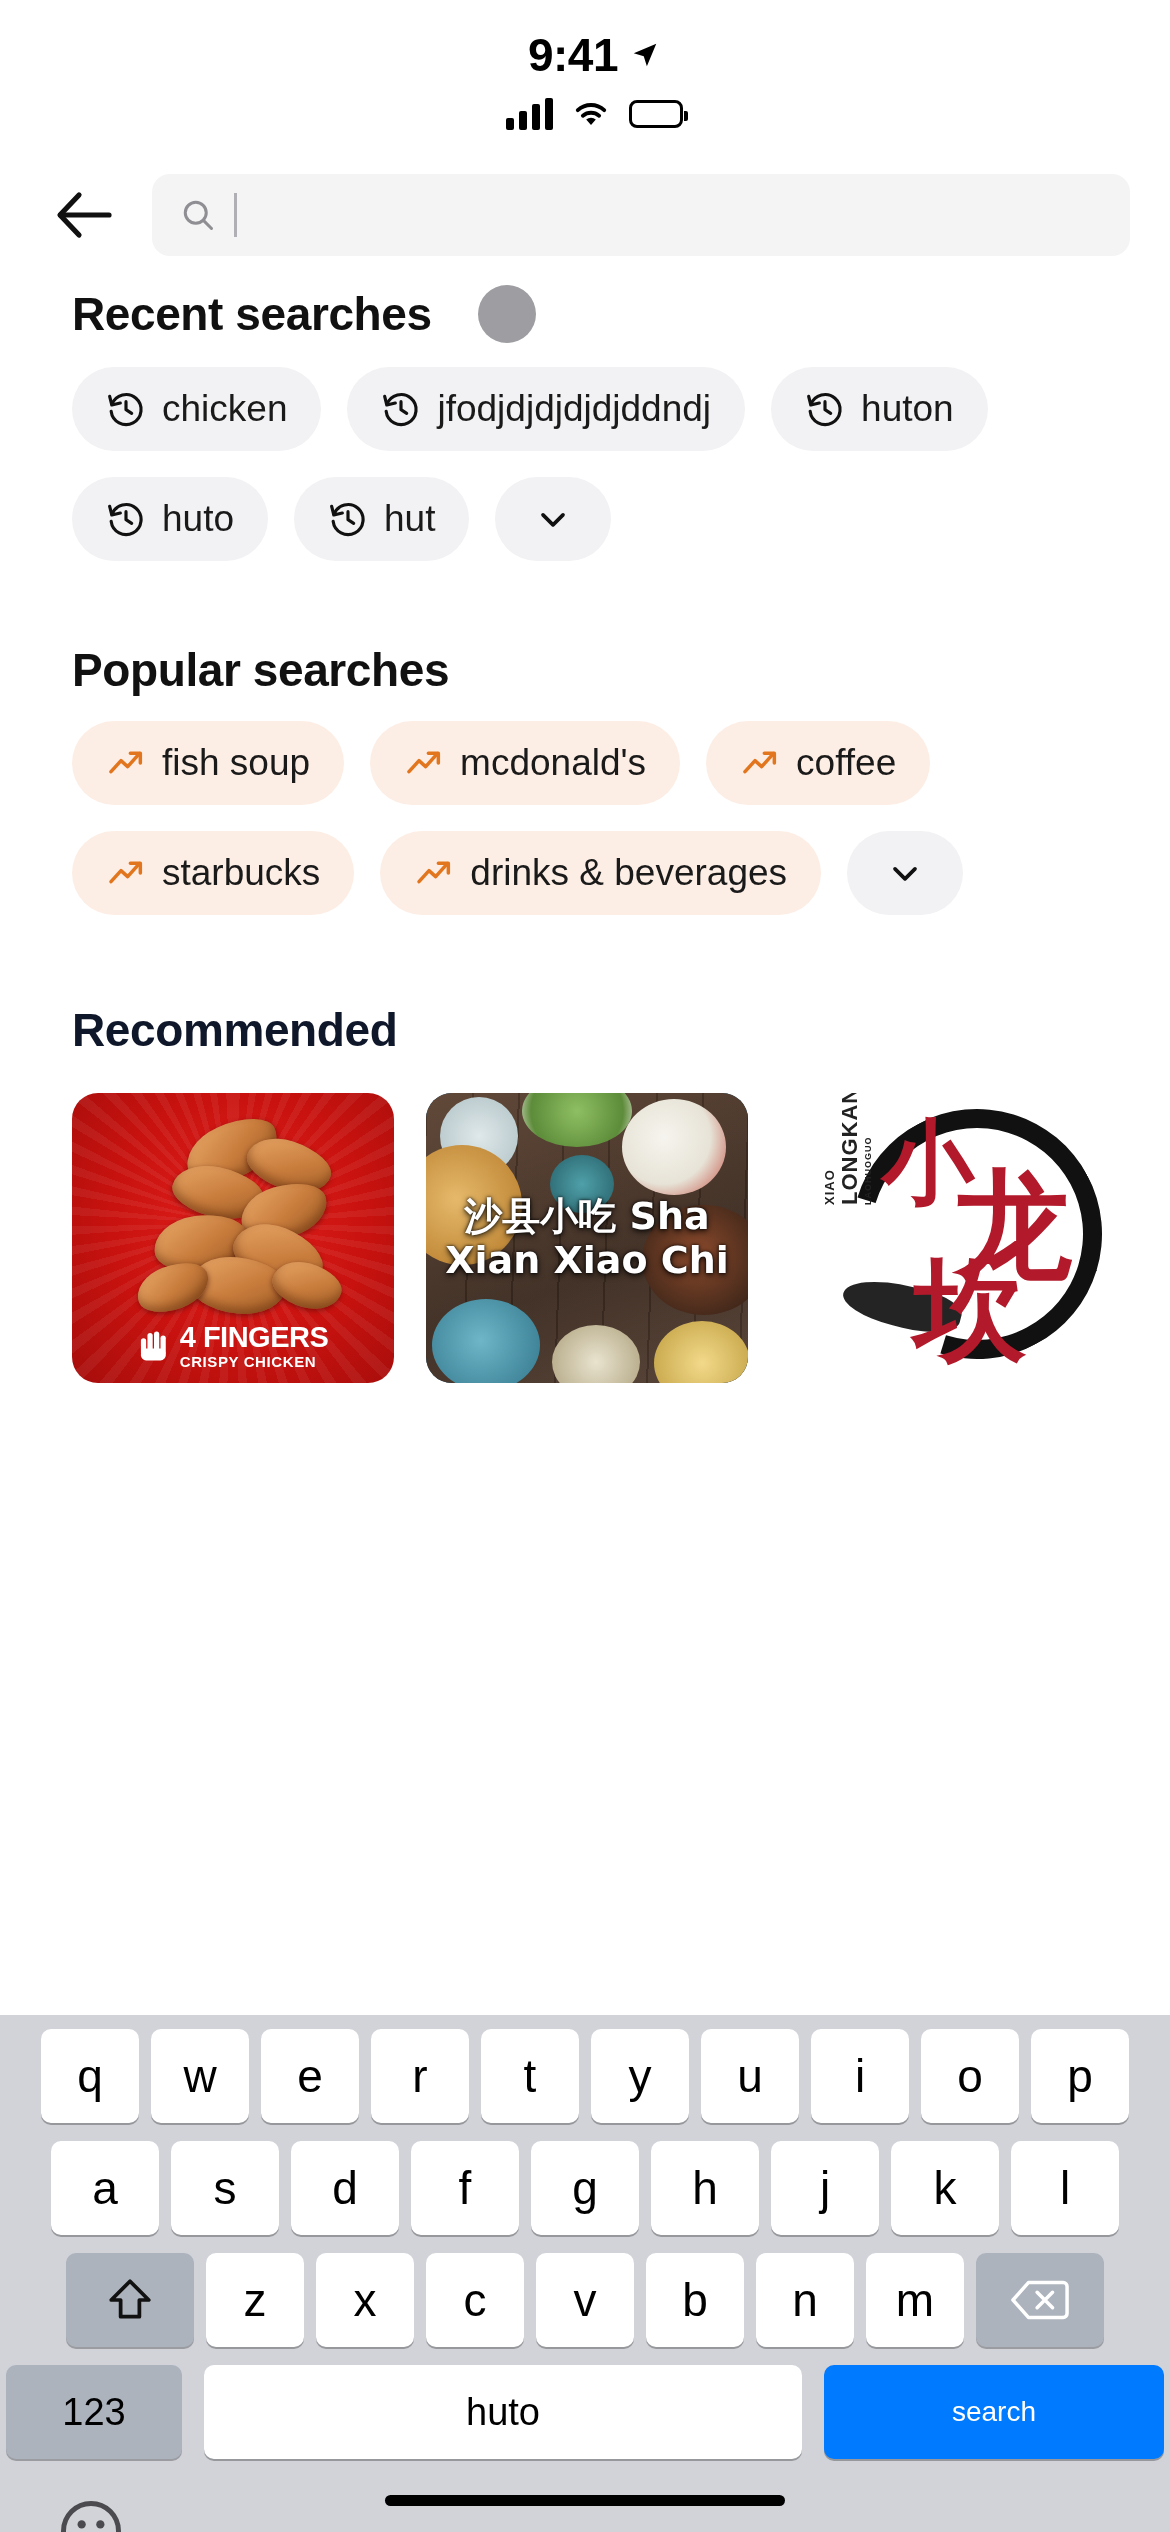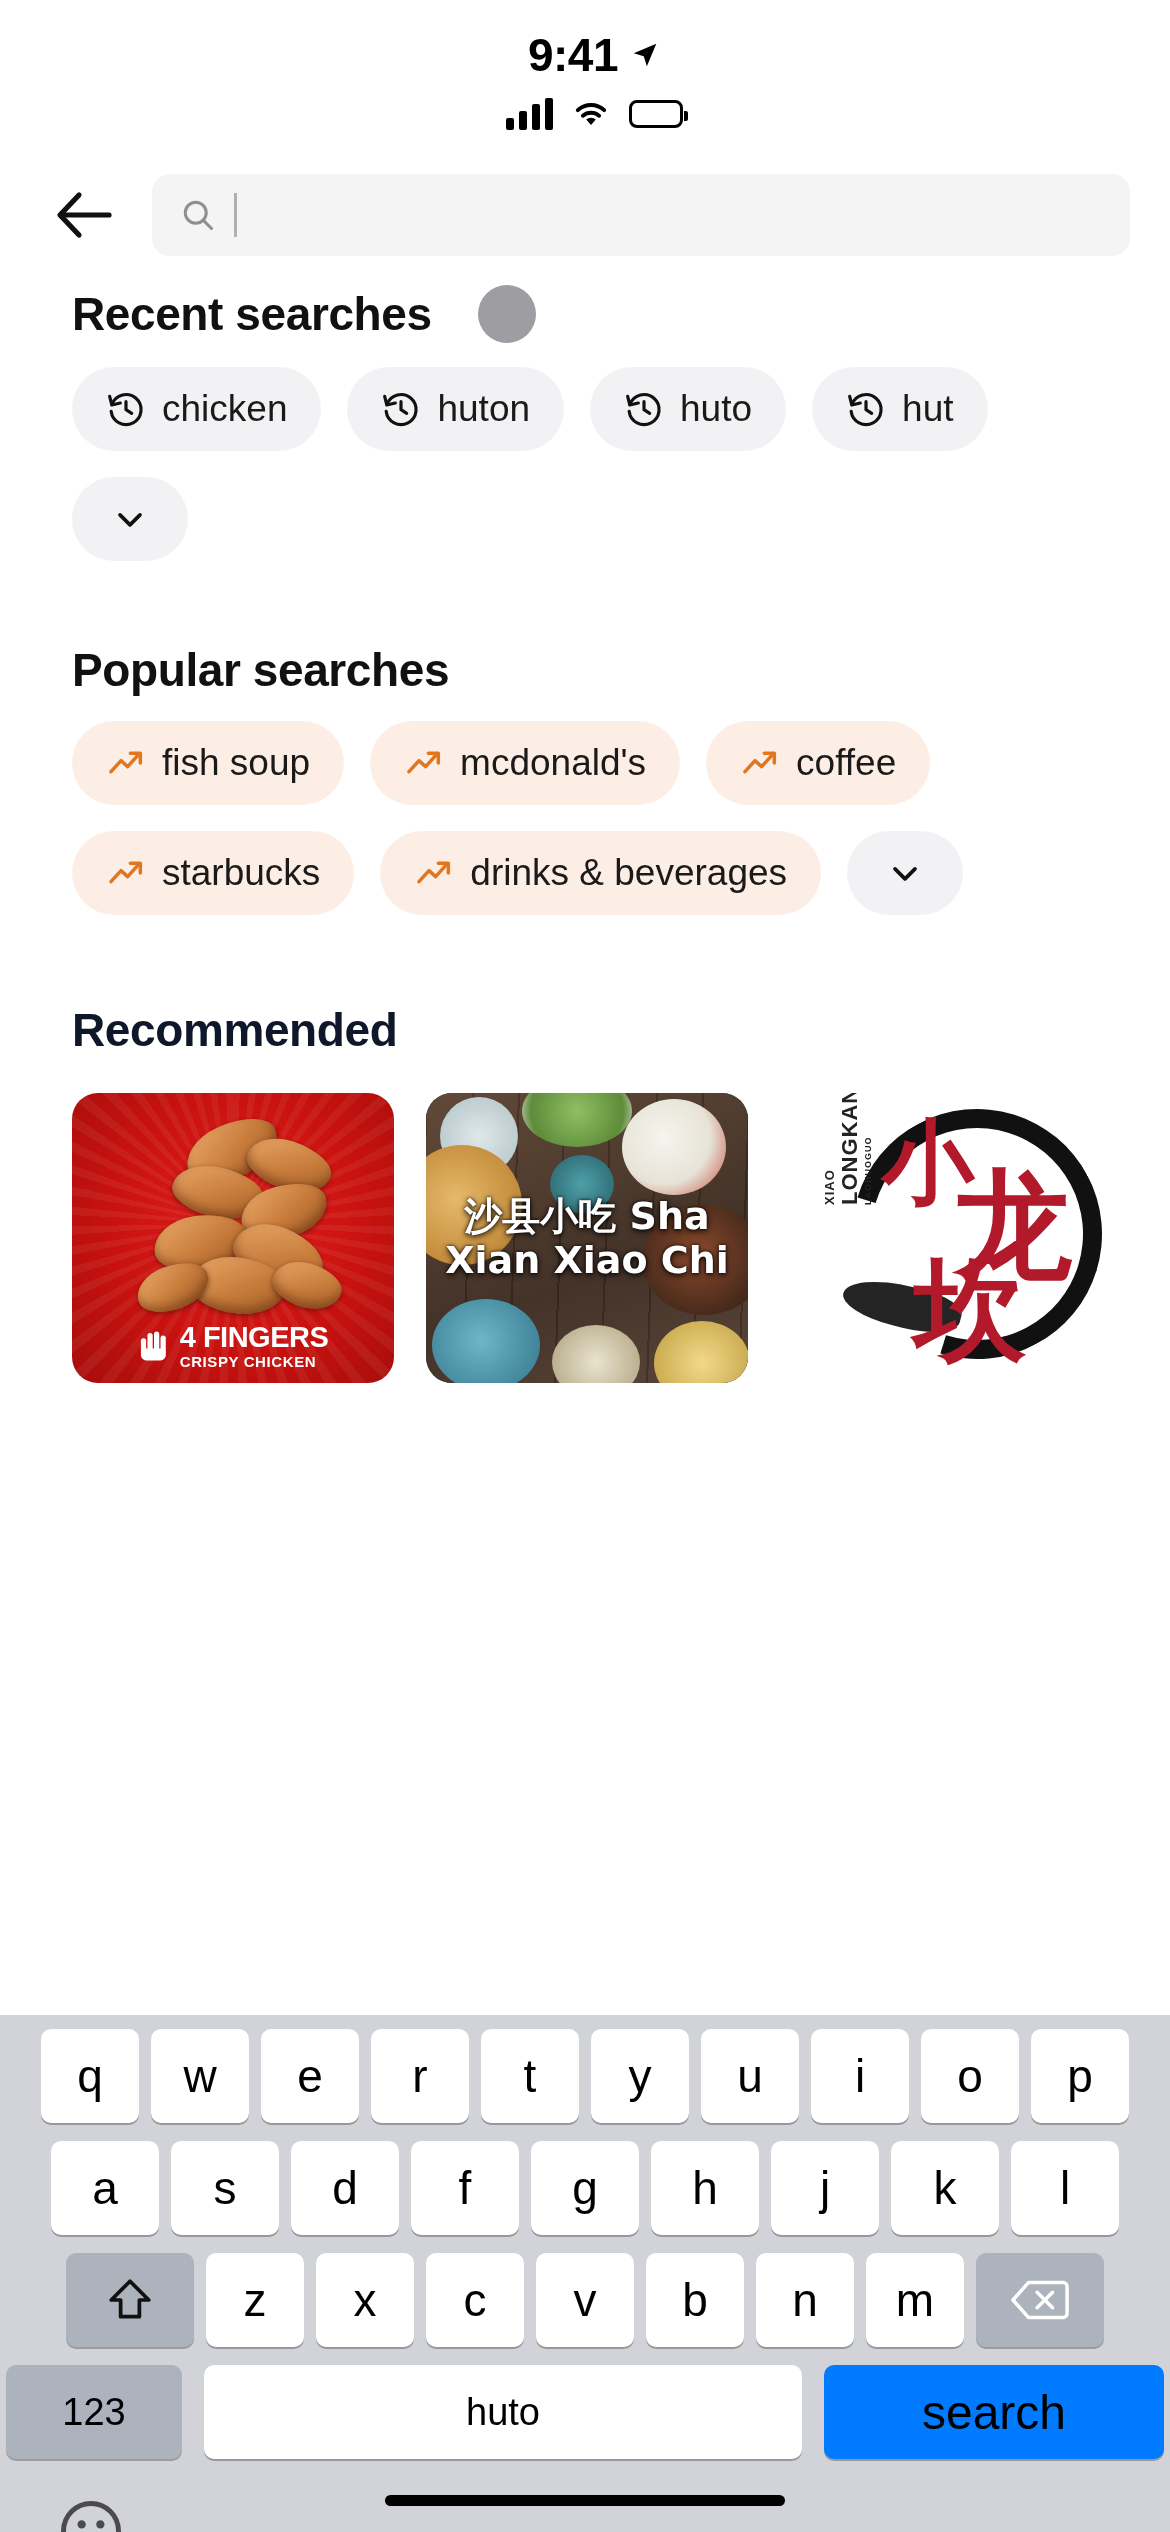--- a/index.html
+++ b/index.html
@@ -146,21 +146,21 @@
   .key {
     background:#fff; border-radius:10px; height:94px; min-width:98px;
     display:flex; align-items:center; justify-content:center;
     font-size:46px; color:#000; box-shadow:0 2px 0 rgba(0,0,0,0.28);
     cursor:pointer; flex:0 0 auto;
   }
   .key.wide { width:108px; }
   .key.mod { background:#acb3bd; box-shadow:0 2px 0 rgba(0,0,0,0.26); }
   .key.num { width:176px; font-size:38px; }
   .key.space { flex:1 1 auto; font-size:38px; margin:0 10px; }
-  .key.search { width:340px; background:#007aff; color:#000000; font-size:48px; }
+  .key.search { width:340px; background:#007aff; color:#ffffff; font-size:28px; }
   .key.shift, .key.del { width:128px; }
   .kbottom { display:flex; align-items:center; padding:16px 0 0 58px; height:96px; }
   .emoji-key { width:66px; height:66px; cursor:pointer; }
   .home-indicator { position:absolute; left:50%; bottom:26px; transform:translateX(-50%);
      width:400px; height:11px; background:#000; border-radius:6px; }
 </style>
 </head>
 <body>
 
 <div class="phone">
@@ -216,20 +216,28 @@
 
         <div class="chip recent">
           <svg class="chip-ico" viewBox="0 0 24 24">
             <path d="M3.6 9.2 A9 9 0 1 1 3.1 13.4" stroke="#111" stroke-width="1.9" fill="none" stroke-linecap="round"></path>
             <path d="M2.2 4.4 L3.5 9.6 L8.6 8.4" stroke="#111" stroke-width="1.9" fill="none" stroke-linecap="round" stroke-linejoin="round"></path>
             <path d="M12 7.6 V12.4 L15.4 14.6" stroke="#111" stroke-width="1.9" fill="none" stroke-linecap="round" stroke-linejoin="round"></path>
           </svg>
           <span>chicken</span>
         </div>
 
+        <div class="chip recent">
+          <svg class="chip-ico" viewBox="0 0 24 24">
+            <path d="M3.6 9.2 A9 9 0 1 1 3.1 13.4" stroke="#111" stroke-width="1.9" fill="none" stroke-linecap="round"></path>
+            <path d="M2.2 4.4 L3.5 9.6 L8.6 8.4" stroke="#111" stroke-width="1.9" fill="none" stroke-linecap="round" stroke-linejoin="round"></path>
+            <path d="M12 7.6 V12.4 L15.4 14.6" stroke="#111" stroke-width="1.9" fill="none" stroke-linecap="round" stroke-linejoin="round"></path>
+          </svg>
+          <span>jfodjdjdjdjdjddndj</span>
+        </div>
 
         <div class="chip recent">
           <svg class="chip-ico" viewBox="0 0 24 24">
             <path d="M3.6 9.2 A9 9 0 1 1 3.1 13.4" stroke="#111" stroke-width="1.9" fill="none" stroke-linecap="round"></path>
             <path d="M2.2 4.4 L3.5 9.6 L8.6 8.4" stroke="#111" stroke-width="1.9" fill="none" stroke-linecap="round" stroke-linejoin="round"></path>
             <path d="M12 7.6 V12.4 L15.4 14.6" stroke="#111" stroke-width="1.9" fill="none" stroke-linecap="round" stroke-linejoin="round"></path>
           </svg>
           <span>huton</span>
         </div>
 

